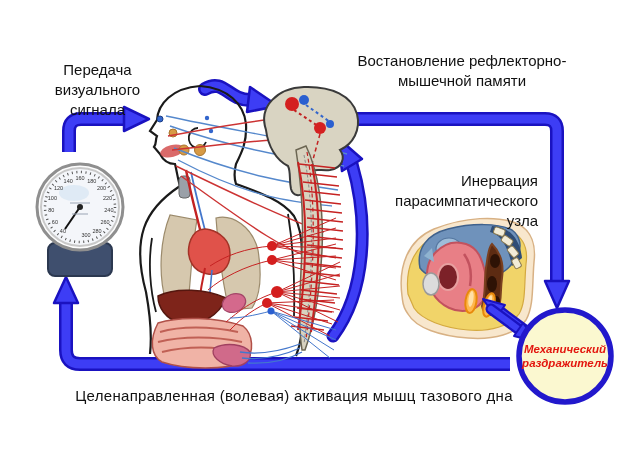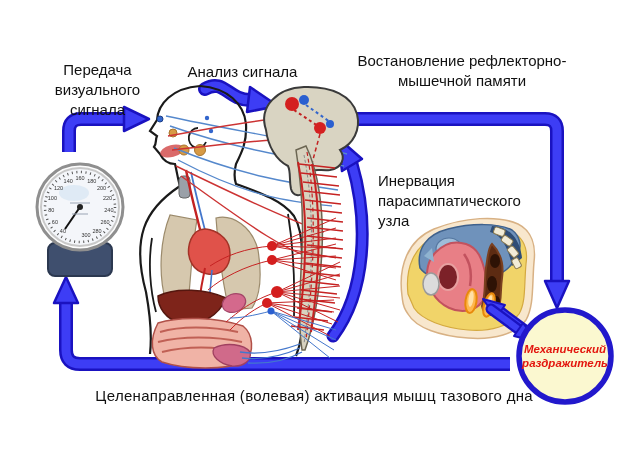--- a/index.html
+++ b/index.html
@@ -219,27 +219,26 @@
     <polygon points="514,336 523,323 537,342" fill="#3d3df5" stroke="#1a12c0" stroke-width="2" stroke-linejoin="round"></polygon>
   </g>
 
   <circle cx="565" cy="356" r="46" fill="#fbf8d0" stroke="#2218cc" stroke-width="5.5"></circle>
 </svg>
 
   <div class="lbl" style="left:40px;top:60px;width:115px;">Передача
 визуального
 сигнала</div>
 
-  <div class="lbl" style="left:180px;top:62px;width:125px;">Анализ сигнала</div>
 
   <div class="lbl" style="left:346px;top:51px;width:232px;">Востановление рефлекторно-
 мышечной памяти</div>
 
-  <div class="lbl left" style="left:378px;top:171px;width:160px;">Инервация
+  <div class="lbl left" style="left:378px;top:171px;width:160px;text-align:right;">Инервация
 парасимпатического
 узла</div>
 
-  <div class="lbl" style="left:55px;top:386px;width:478px;letter-spacing:0.3px;text-align:right;">Целенаправленная (волевая) активация мышц тазового дна</div>
+  <div class="lbl" style="left:55px;top:386px;width:478px;letter-spacing:0.3px;">Целенаправленная (волевая) активация мышц тазового дна</div>
 
   <div class="stim-text" style="left:520px;top:342px;width:90px;">Механический
 раздражитель</div>
 
 </div>
 
 </body></html>

